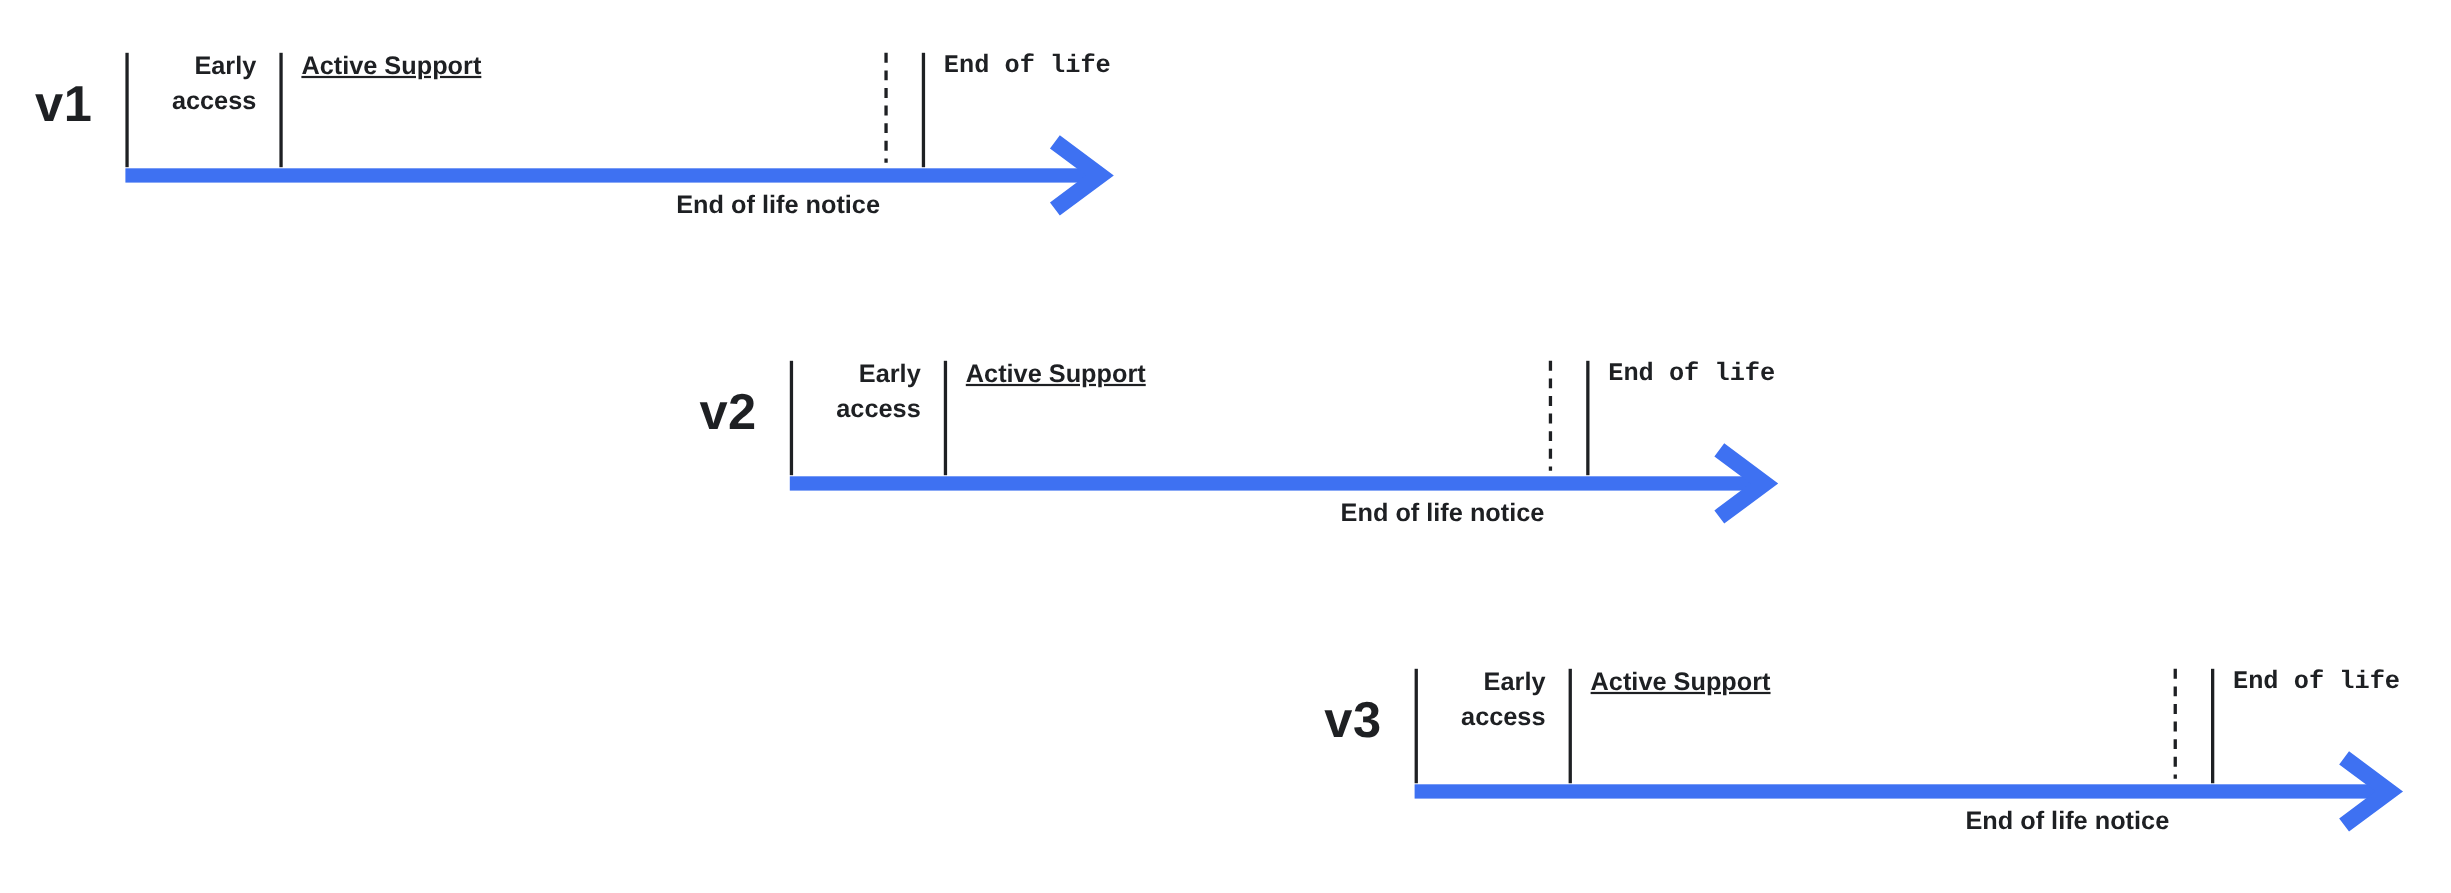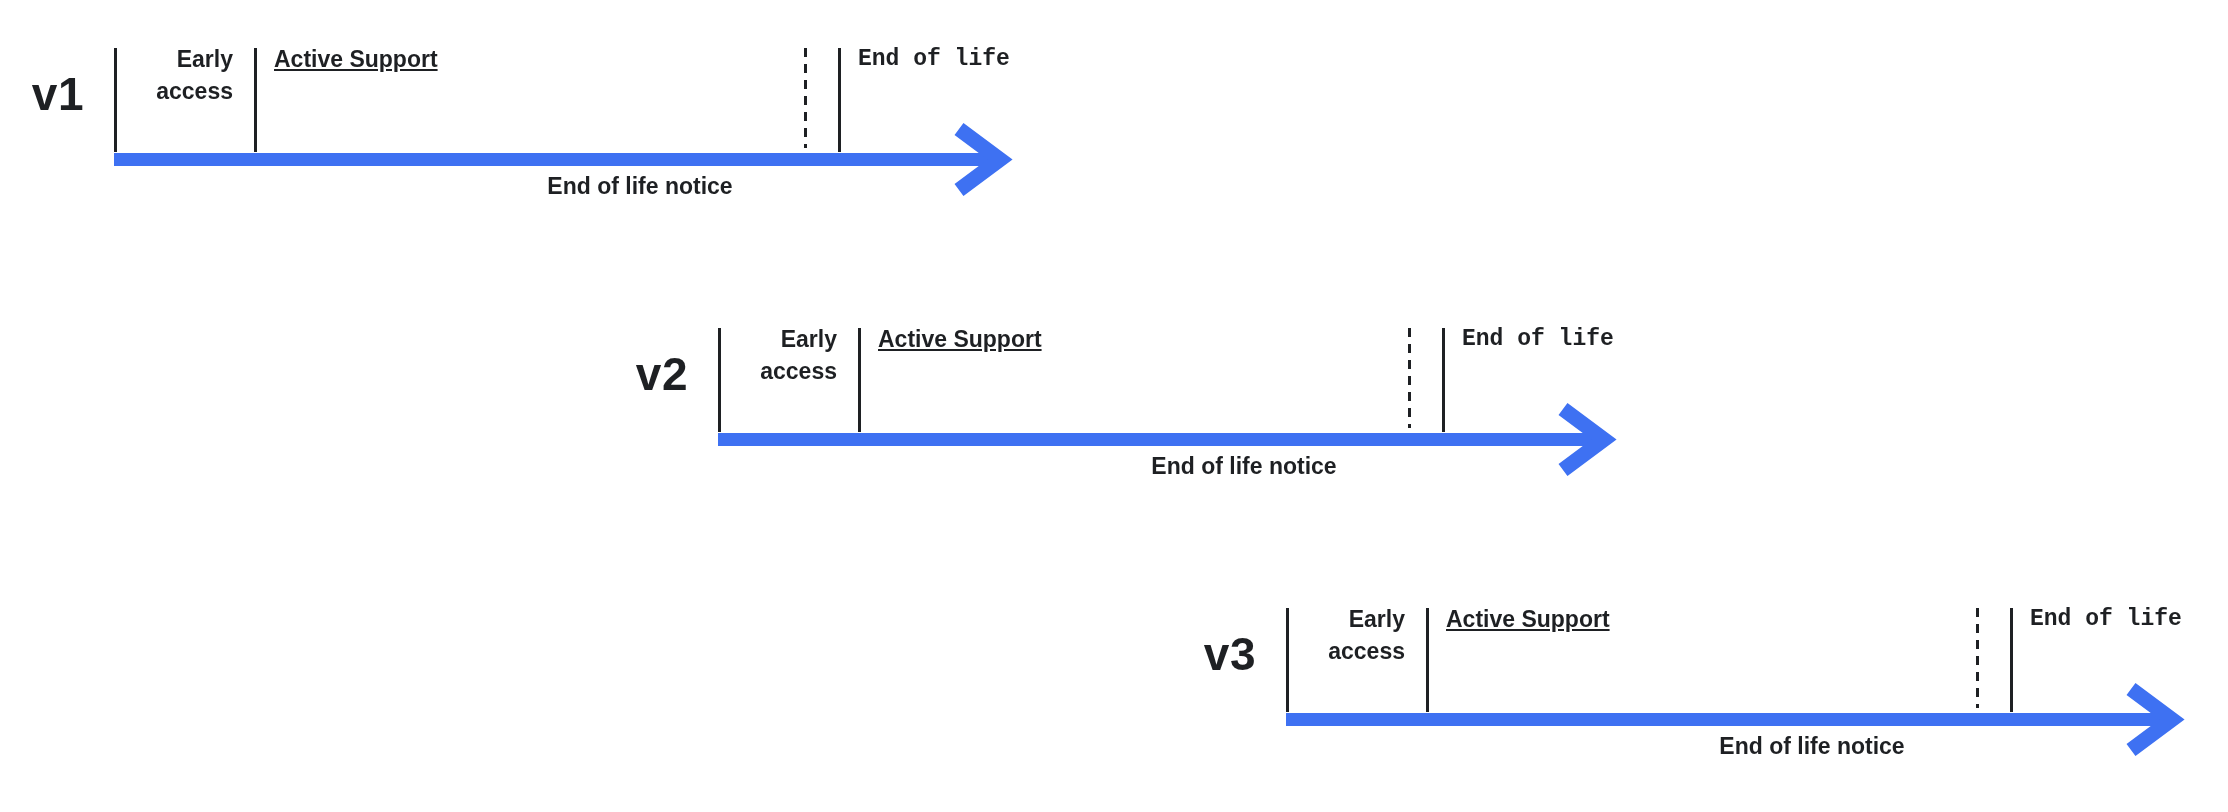--- a/index.html
+++ b/index.html
@@ -75,21 +75,21 @@
   }
   .lbl.eol {
     left: 744px;
     top: -5px;
     font-family: Liberation Mono, monospace;
   }
   .lbl.notice {
     left: 366px;
     top: 124px;
     width: 320px;
-    text-align: center;
+    text-align: right;
     line-height: 28px;
   }
 </style>
 </head>
 <body style="background: rgb(255, 255, 255);">
 
 <div class="timeline" style="left:114px; top:48px;">
   <div class="version">v1</div>
   <svg class="axis" width="960" height="160" viewBox="0 0 960 160">
     <line class="tick" x1="1.5" y1="0" x2="1.5" y2="104"></line>

